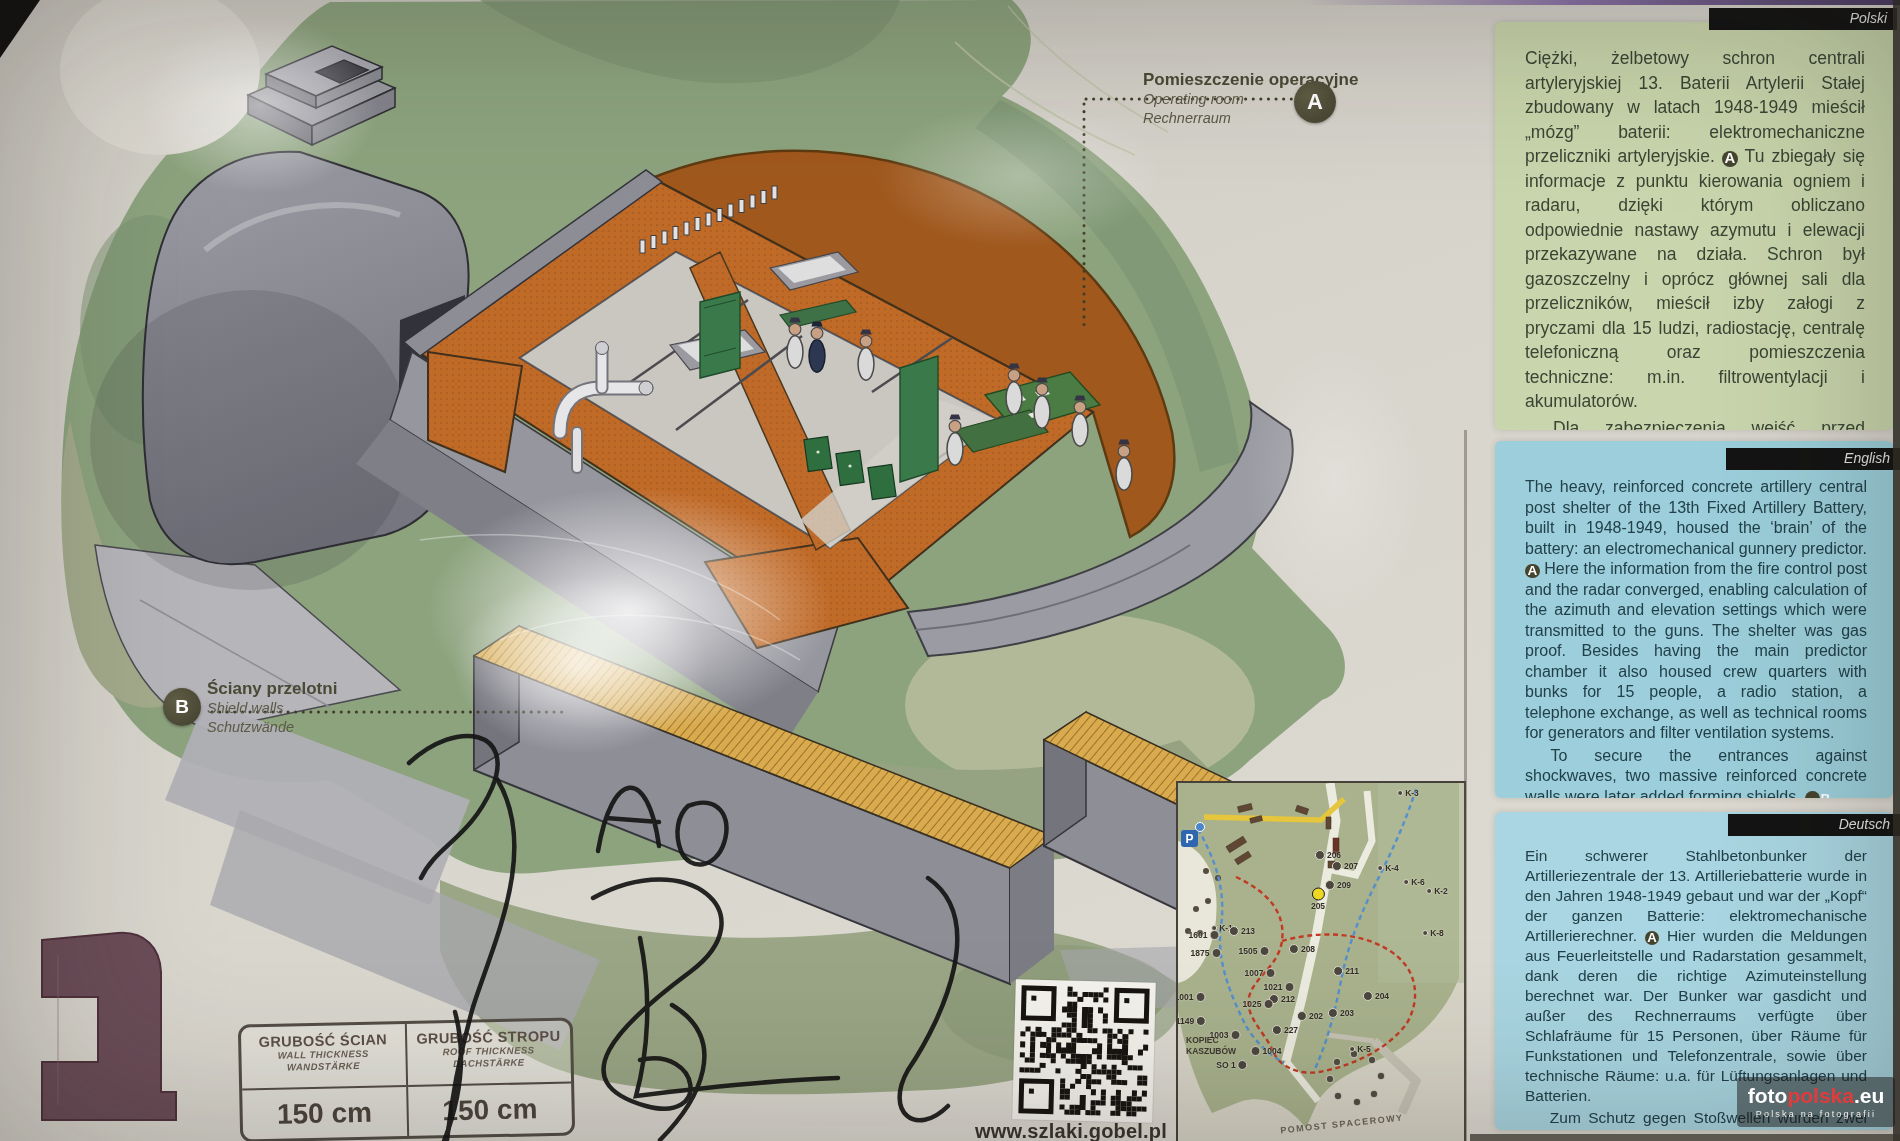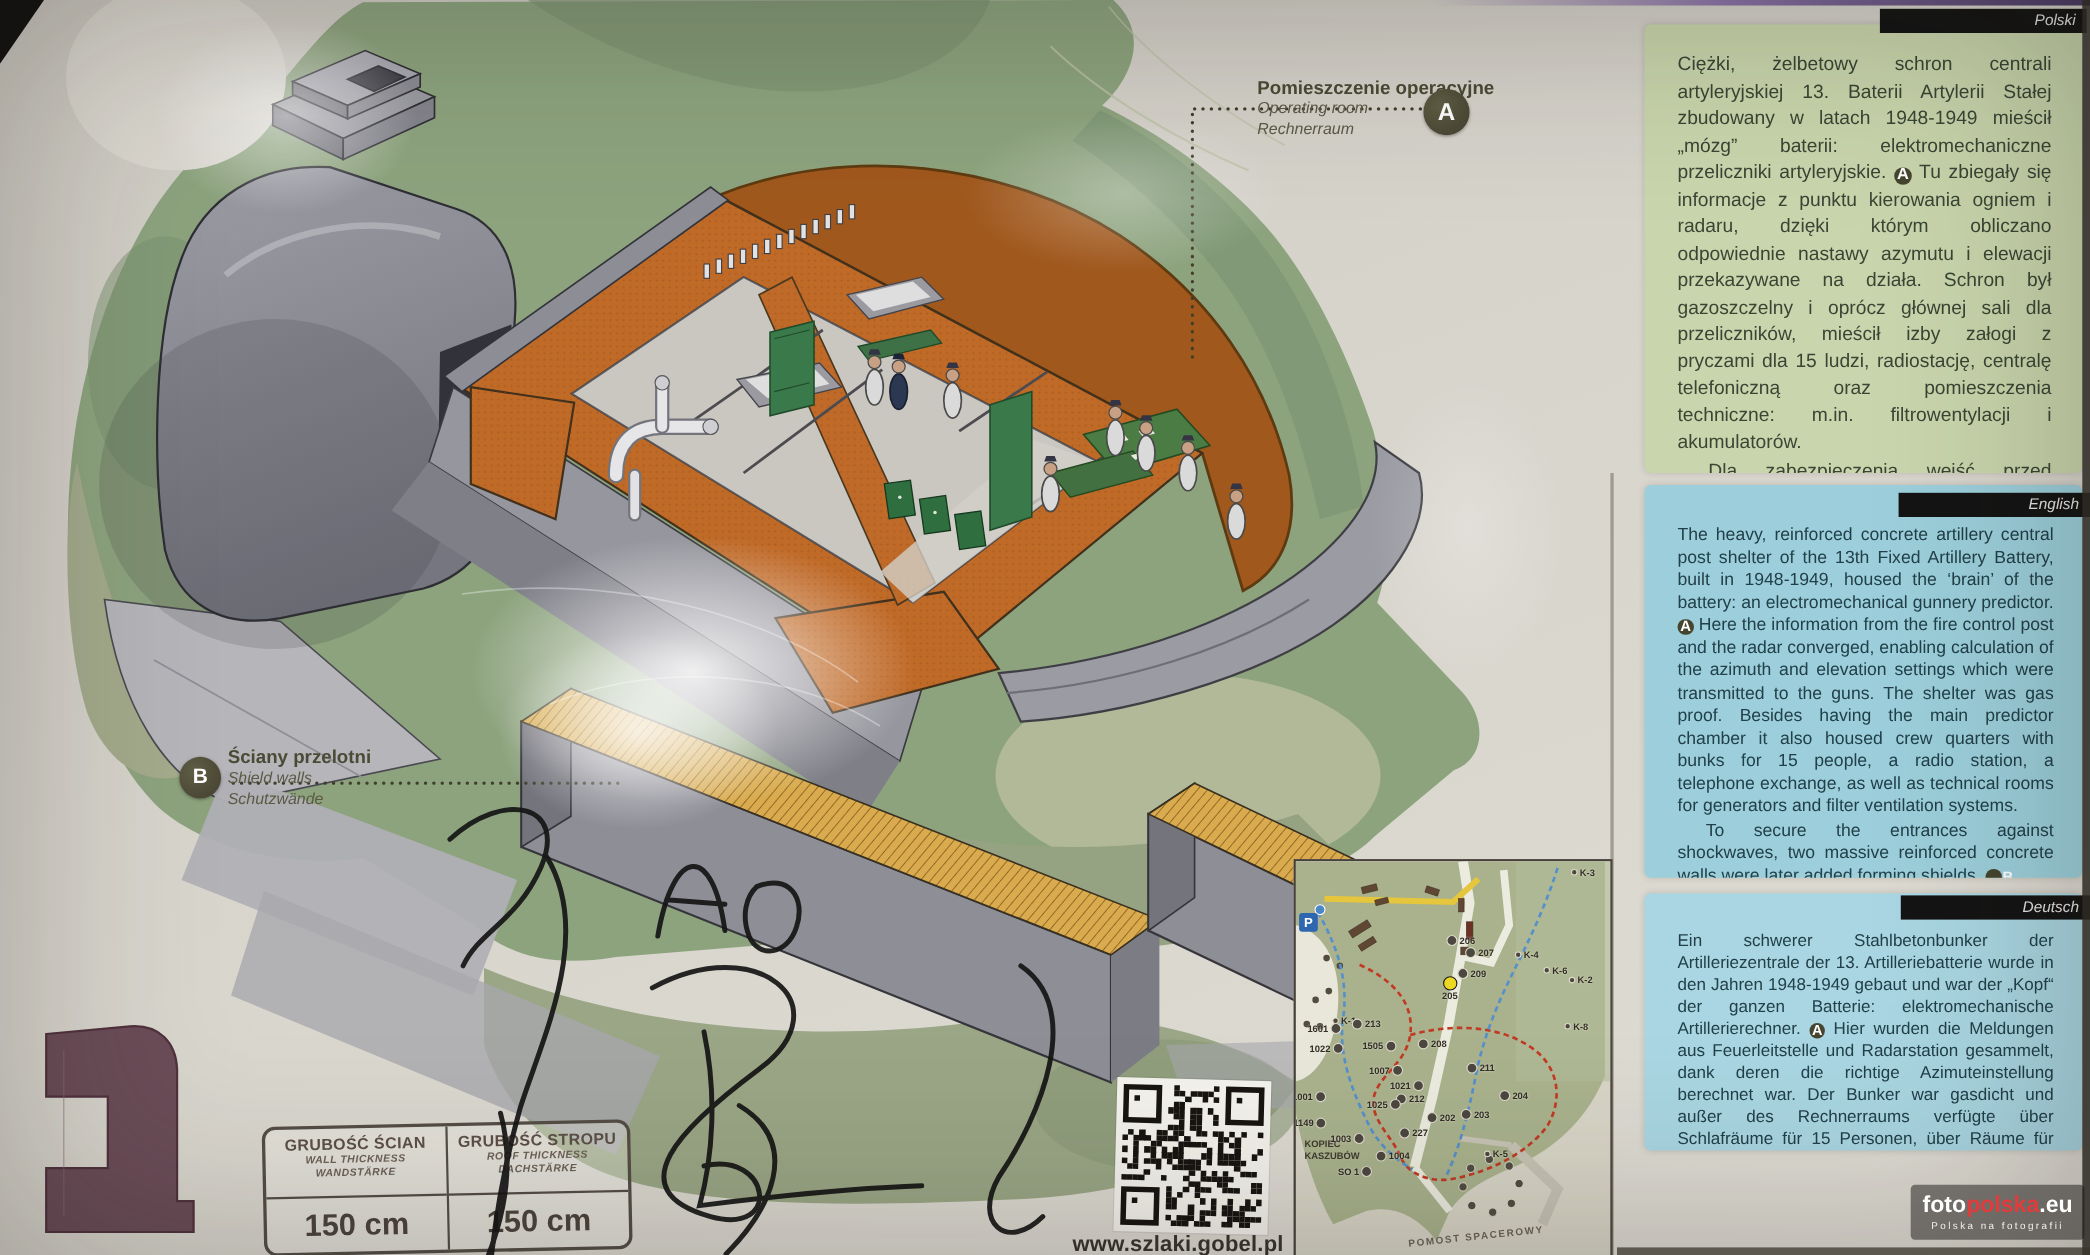--- a/index.html
+++ b/index.html
@@ -17,21 +17,21 @@
     font-size:14px;padding:2px 10px 3px 12px;line-height:1.2;z-index:6}
   .panel-body{position:relative;height:100%;overflow:hidden;text-align:justify;box-sizing:border-box}
   .para{margin:0}
   .para + .para{text-indent:1.6em;margin-top:2px}
   #panel-pl{top:22px;height:408px;background:#c9d5ac}
   #panel-pl .panel-bar{right:-4px;top:-14px;width:166px}
   #panel-pl .panel-body{padding:24px 28px 0 30px;font-size:17.5px;line-height:24.5px;color:#3a4535}
   #panel-en{top:441px;height:357px;background:#9ccfdb}
   #panel-en .panel-bar{right:-7px;top:7px;width:152px}
   #panel-en .panel-body{padding:36px 26px 0 30px;font-size:16px;line-height:20.5px;color:#22404a}
-  #panel-de{top:812px;height:234px;background:#a9d6e2}
+  #panel-de{top:812px;height:318px;background:#a9d6e2}
   #panel-de .panel-bar{right:-7px;top:2px;width:150px}
   #panel-de .panel-body{padding:34px 26px 0 30px;font-size:15.5px;line-height:20px;color:#22404a}
   .marker{display:inline-flex;align-items:center;justify-content:center;width:1.08em;height:1.08em;border-radius:50%;
     background:#45452f;color:#fff;font-weight:700;font-size:.85em;vertical-align:-.08em;line-height:1;font-style:normal}
 
   
   .callout{position:absolute;z-index:5}
   .co-title{font-weight:700;font-size:17px;color:#4a4a36;line-height:1.2}
   .co-sub{font-style:italic;font-size:14.5px;color:#5c5a46;line-height:1.3}
   .badge{position:absolute;border-radius:50%;background:radial-gradient(circle at 35% 35%,#605e45,#434130);
@@ -607,21 +607,21 @@
         <circle cx="159" cy="279" r="3.8"></circle>
       <circle cx="176" cy="271" r="3.8"></circle>
         <circle cx="194" cy="277" r="3.8"></circle>
     </g>
     <circle cx="22" cy="44" r="4.5" fill="#4a86c8" stroke="#fff" stroke-width="1"></circle>
   </svg>
   <div id="map-parking">P</div>
   <div id="map-mound">KOPIEC KASZUBÓW</div>
   <div id="map-pier">POMOST SPACEROWY</div>
   <div>
-      <div class="map-point" style="left: 230px; top: 10px; margin-left: 31px;">
+      <div class="map-point" style="left: 230px; top: 10px;">
         <span class="dot k"></span>
         <span class="lbl">K-3</span>
       </div>
       <div class="map-point" style="left: 150px; top: 72px;">
         <span class="dot"></span>
         <span class="lbl">206</span>
       </div>
       <div class="map-point" style="left: 167px; top: 83px;">
         <span class="dot"></span>
         <span class="lbl">207</span>
@@ -665,21 +665,21 @@
       <div class="map-point" style="left: 124px; top: 166px;">
         <span class="dot"></span>
         <span class="lbl">208</span>
       </div>
       <div class="map-point rev" style="left: 76px; top: 168px;">
         <span class="dot"></span>
         <span class="lbl">1505</span>
       </div>
       <div class="map-point rev" style="left: 28px; top: 170px;">
         <span class="dot"></span>
-        <span class="lbl">1022</span>
+        <span class="lbl">1875</span>
       </div>
       <div class="map-point" style="left: 168px; top: 188px;">
         <span class="dot"></span>
         <span class="lbl">211</span>
       </div>
       <div class="map-point rev" style="left: 82px; top: 190px;">
         <span class="dot"></span>
         <span class="lbl">1007</span>
       </div>
       <div class="map-point rev" style="left: 101px; top: 204px;">

